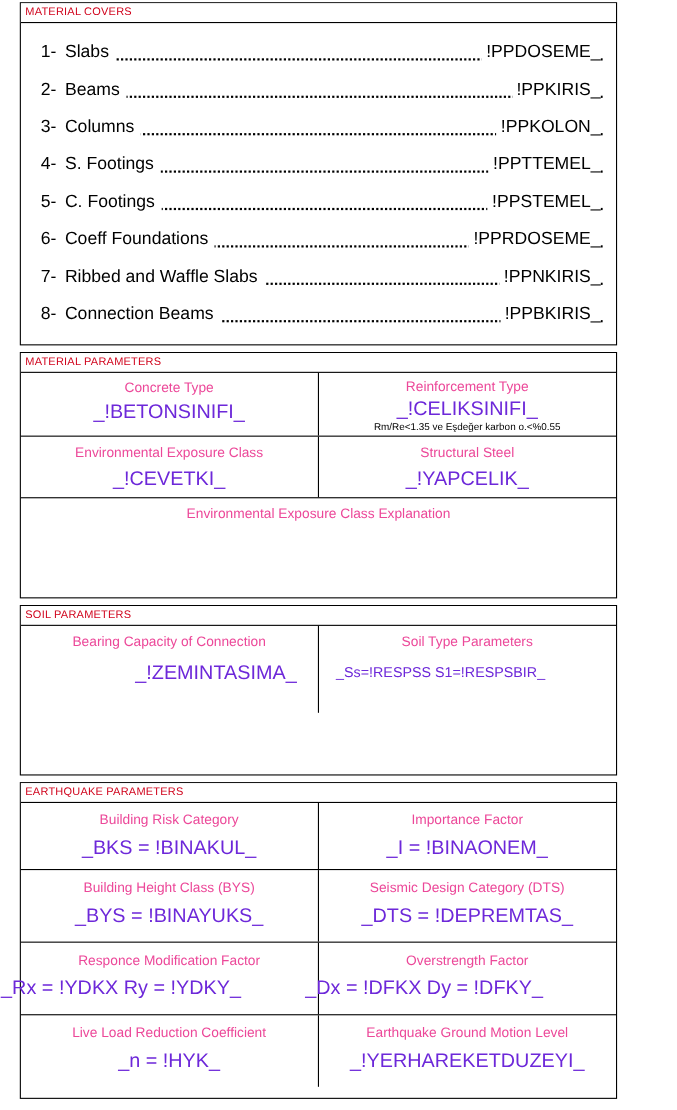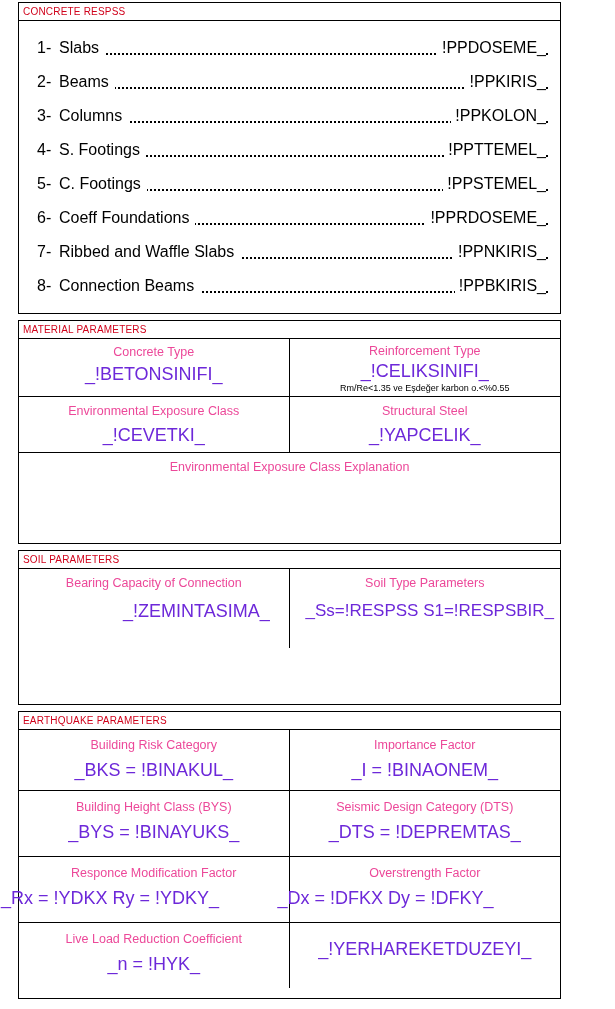--- a/index.html
+++ b/index.html
@@ -112,21 +112,21 @@
     line-height: 22px;
     white-space: nowrap;
   }
   .pnote {
     color: #000000;
     font-size: 9px;
     line-height: 11px;
     white-space: nowrap;
   }
   .pvalue.wide {
-    font-size: 17px;
+    font-size: 13px;
   }
 
   
   #material-panel { left: 18px; top: 320px; width: 543px; height: 224px; }
   #soil-panel     { left: 18px; top: 550px; width: 543px; height: 155px; }
   #eq-panel       { left: 18px; top: 711px; width: 543px; height: 288px; }
 
   .tbody {
     position: absolute;
     left: 0; right: 0;
@@ -151,21 +151,21 @@
   .half { width: 50%; }
   .full { width: 100%; border-right: none; }
 </style>
 </head>
 <body>
 
 <div class="page">
 
   <div class="panel" id="covers-panel">
     <div class="section-title-bar">
-      <div class="section-title">CONCRETE RESPSS</div>
+      <div class="section-title">MATERIAL COVERS</div>
     </div>
     <div class="cover-list">
 
       <div class="cover-row">
         <div class="cover-dots"></div>
         <span class="cover-head">
           <span class="cover-num">1-</span><span class="cover-label">Slabs</span>
         </span>
         <span class="cover-value">!PPDOSEME_</span>
       </div>
@@ -326,20 +326,21 @@
           <div class="pvalue" style="position:absolute; left:-12px; top:30px; white-space:nowrap;">_Dx = !DFKX  Dy = !DFKY_</div>
         </div>
       </div>
 
       <div class="trow last" style="height:65px;">
         <div class="tcell half" style="padding-top:9px;">
           <div class="plabel">Live Load Reduction Coefficient</div>
           <div class="pvalue" style="margin-top:6px;">_n = !HYK_</div>
         </div>
         <div class="tcell half last" style="padding-top:9px;">
+          <div class="plabel">Earthquake Ground Motion Level</div>
           <div class="pvalue" style="margin-top:6px;">_!YERHAREKETDUZEYI_</div>
         </div>
       </div>
 
     </div>
   </div>
 
 </div>
 
 </body></html>

